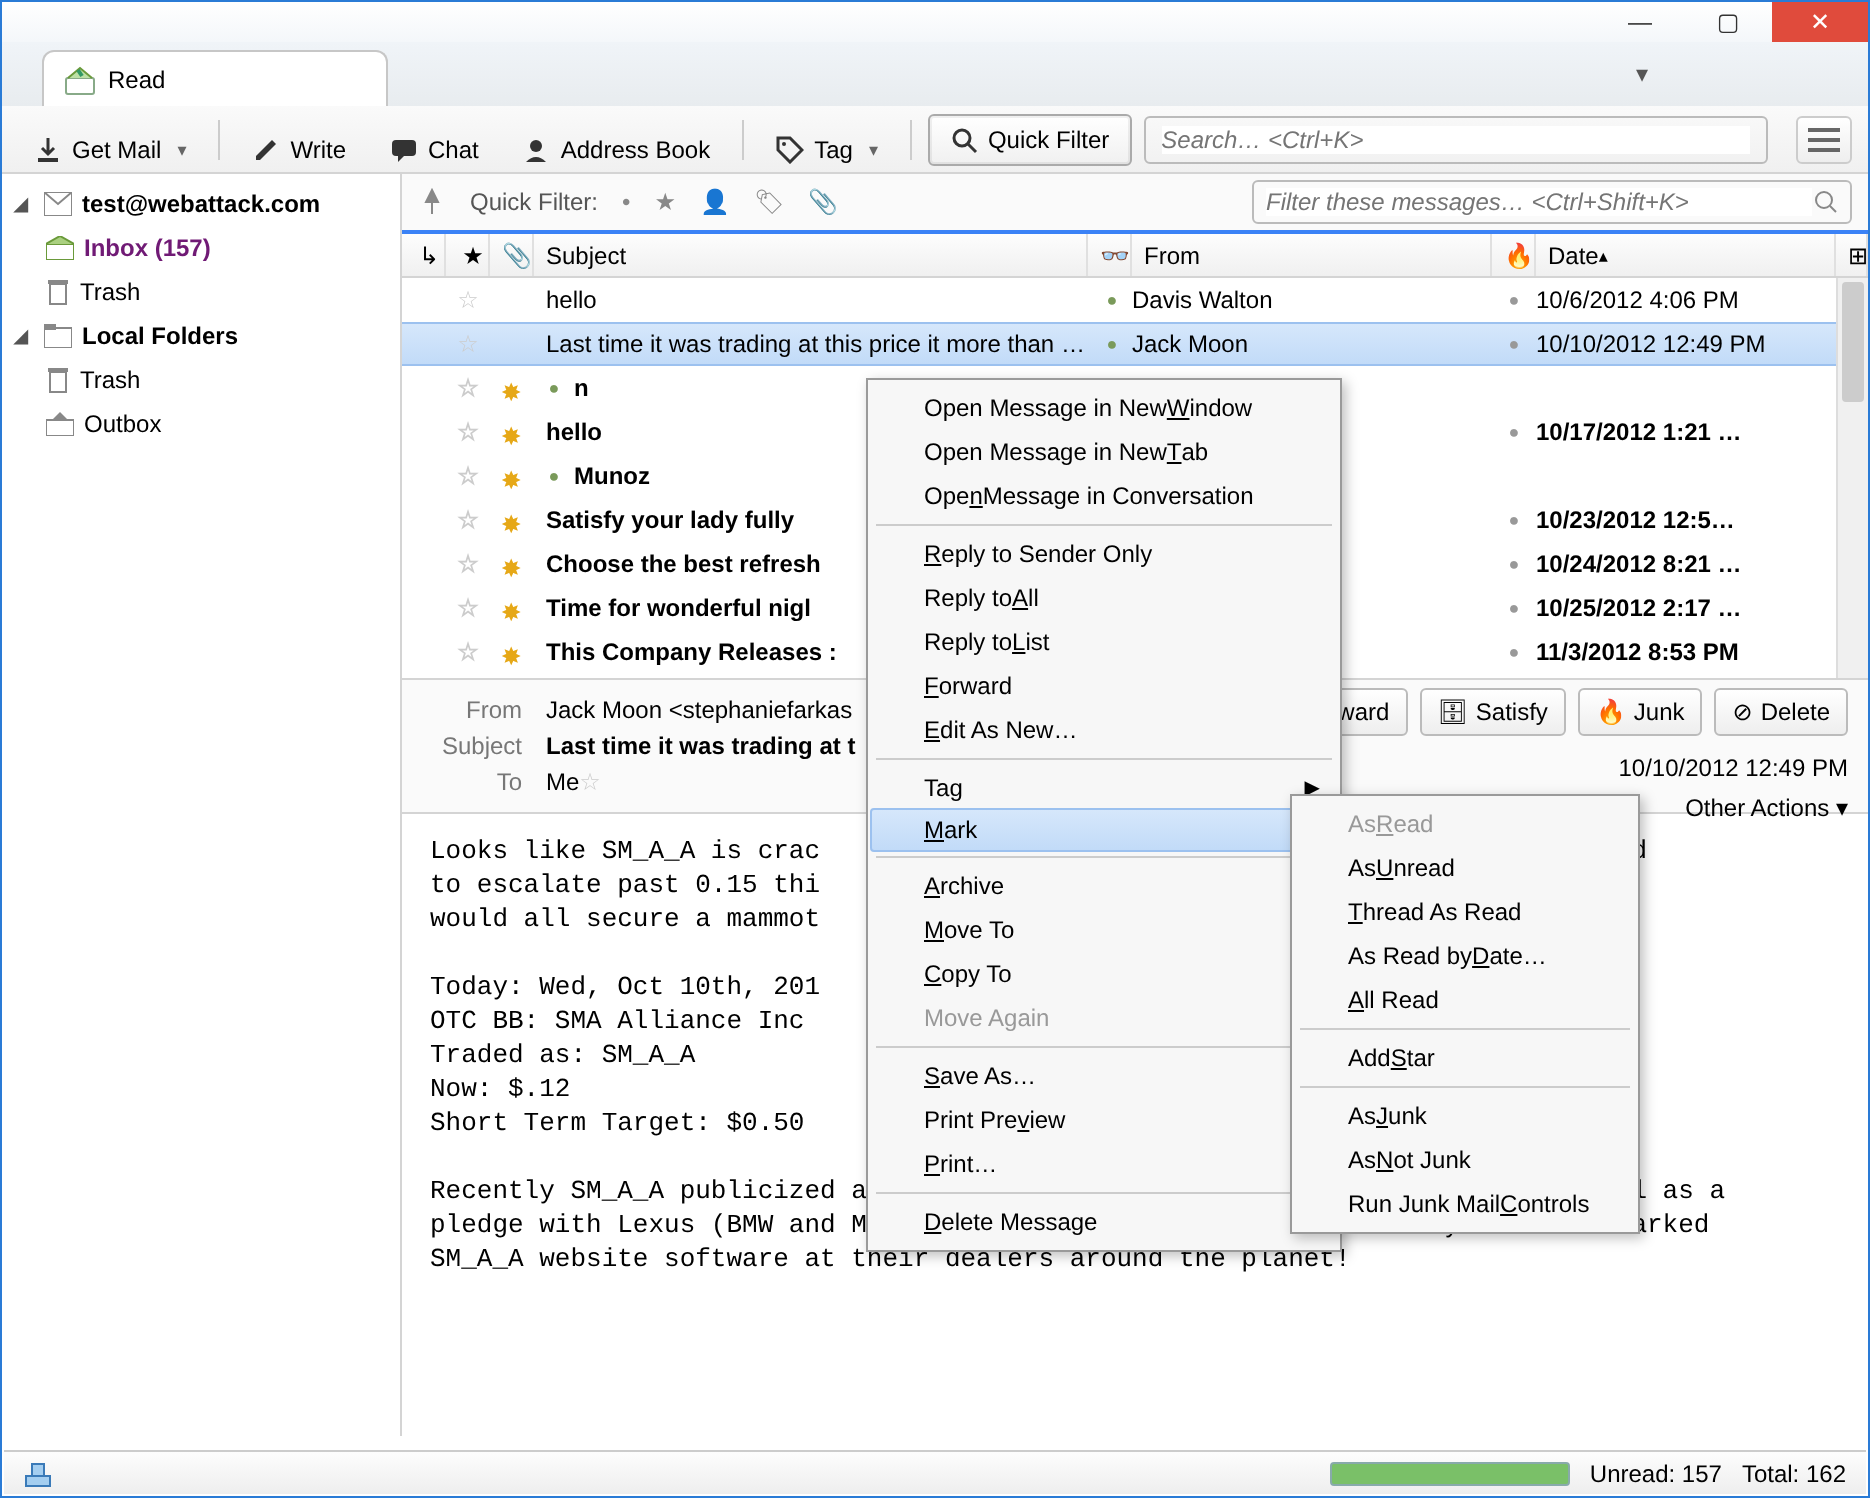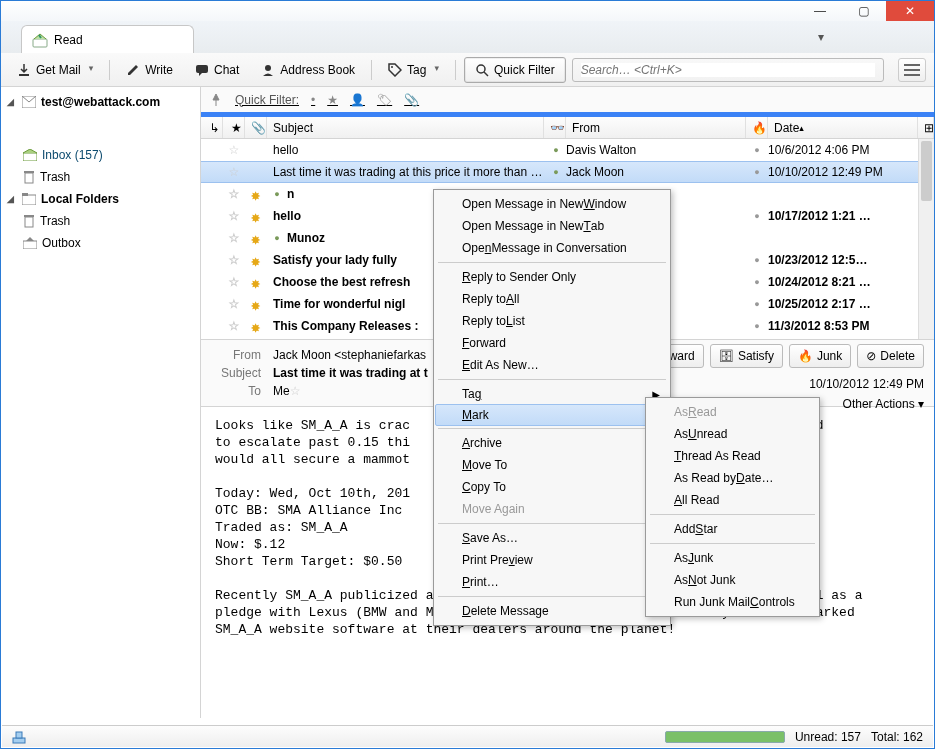--- a/index.html
+++ b/index.html
@@ -11,41 +11,41 @@
 .tb-close { background:#e04b3c; color:#fff; width:48px; }
 
 
 .tabstrip { height: 32px; display:flex; align-items:flex-end; padding-left:20px; background:linear-gradient(180deg,#f0f4f8,#e8ecef); position:relative; margin-top:-8px; }
 .tab { height:28px; padding:0 110px 0 10px; background:#fff; border:1px solid #c7c7c7; border-bottom:none; border-radius:6px 6px 0 0; display:flex; align-items:center; font-size:13px; }
 .tab svg{margin-right:6px;}
 .tab-chevron { position:absolute; right:110px; top:9px; color:#555;}
 
 
 .toolbar { height: 34px; border-bottom:1px solid #d4d4d4; background:linear-gradient(180deg,#fafafa,#f0f0f0); display:flex; align-items:center; padding:0 8px; gap:6px; }
-.tbtn { height:24px; padding:0 8px; display:inline-flex; gap:5px; border-radius:3px; cursor:pointer;margin-top:11px; }
+.tbtn { height:24px; padding:0 8px; display:inline-flex; align-items:center; gap:5px; border-radius:3px; cursor:pointer;margin-top:11px; }
 .tsep { width:1px; height:20px; background:#ccc; margin:0 2px;}
 .dd-arrow{font-size:9px; color:#666; margin-left:3px;}
 .qfilter { height: 26px; padding:0 10px; border:1px solid #aaa; border-radius:3px; display:inline-flex; align-items:center; gap:5px; background:linear-gradient(180deg,#fff,#f0f0f0); box-shadow:inset 0 0 0 1px rgba(0,0,0,0.06);}
 .search { flex: 1; max-width: 320px; margin-left:auto; height:24px; border:1px solid #bbb; border-radius:3px; padding:0 8px; display:flex; align-items:center; color:#999; font-style:italic; }
 .search input{border:none;outline:none;width:100%;font-style:italic;color:#999;}
 .menu-btn { margin-left:8px; width:28px; height:24px; border:1px solid #ccc; border-radius:3px; display:flex; align-items:center; justify-content:center; background:linear-gradient(180deg,#fff,#eee);}
 
 
 .main { display:flex; height: 631px; }
 .sidebar { width:200px; border-right:1px solid #d4d4d4; padding-top:4px; }
 .sb-item { height:22px; display:flex; align-items:center; padding-left:6px; gap:5px; cursor:pointer; }
 .sb-item.indent { padding-left:22px; }
 .sb-item.bold { font-weight:bold; }
-.sb-item.sel { color:#0c4a6e; font-weight:normal;margin-top:31px; }
+.sb-item.sel { color:#701a75; font-weight:bold; }
 .sb-tw { font-size:9px; color:#555; width:10px; display:inline-block;}
 
 .content { flex:1; display:flex; flex-direction:column; min-width:0;}
 
 
-.qfbar { height:30px; border-bottom:5px solid #3b82f6; display:flex; align-items:center; padding:0 8px; gap:12px; background:#fafafa;text-decoration:underline;}
+.qfbar { height:30px; border-bottom:2px solid #3b82f6; display:flex; align-items:center; padding:0 8px; gap:12px; background:#fafafa;}
 .qfbar .icons{display:flex; gap:12px; color:#888; font-size:13px;}
 .qf-search { flex:1; max-width:300px; margin-left:auto; height:22px; border:1px solid #bbb; border-radius:3px; padding:0 6px; display:flex; align-items:center; color:#999; font-style:italic;}
 .qf-search input{border:none;outline:none;width:100%;font-style:italic;color:#999;}
 
 
 .cols { height:22px; border-bottom:1px solid #d4d4d4; display:flex; align-items:center; background:linear-gradient(180deg,#fdfdfd,#f0f0f0); font-size:12px;}
 .cols > div{ border-right:1px solid #e0e0e0; height:100%; display:flex; align-items:center; padding-left:6px;}
 .c-ico{width:22px; justify-content:center; padding-left:0;}
 .c-subj{flex:1;}
 .c-from{width:180px;}
@@ -233,20 +233,27 @@
           <path d="M7 1 L10 7 L4 7 Z M7 7 V13" stroke="#888" fill="#888"></path>
         </svg>
       <span style="color:#555">Quick Filter:</span>
       <div class="icons">
         <span>•</span>
         <span>★</span>
         <span>👤</span>
         <span>🏷</span>
         <span>📎</span>
       </div>
+      <div class="qf-search">
+          <input placeholder="Filter these messages… &lt;Ctrl+Shift+K&gt;" style="">
+          <svg width="14" height="14">
+            <circle cx="6" cy="6" r="4" fill="none" stroke="#888"></circle>
+            <path d="M9 9 L12 12" stroke="#888"></path>
+          </svg>
+        </div>
     </div>
 
     <div class="cols">
       <div class="c-ico">↳</div>
       <div class="c-ico">★</div>
       <div class="c-ico">📎</div>
       <div class="c-subj">
           <span>Subject</span>
         </div>
       <div class="c-ico">👓</div>

